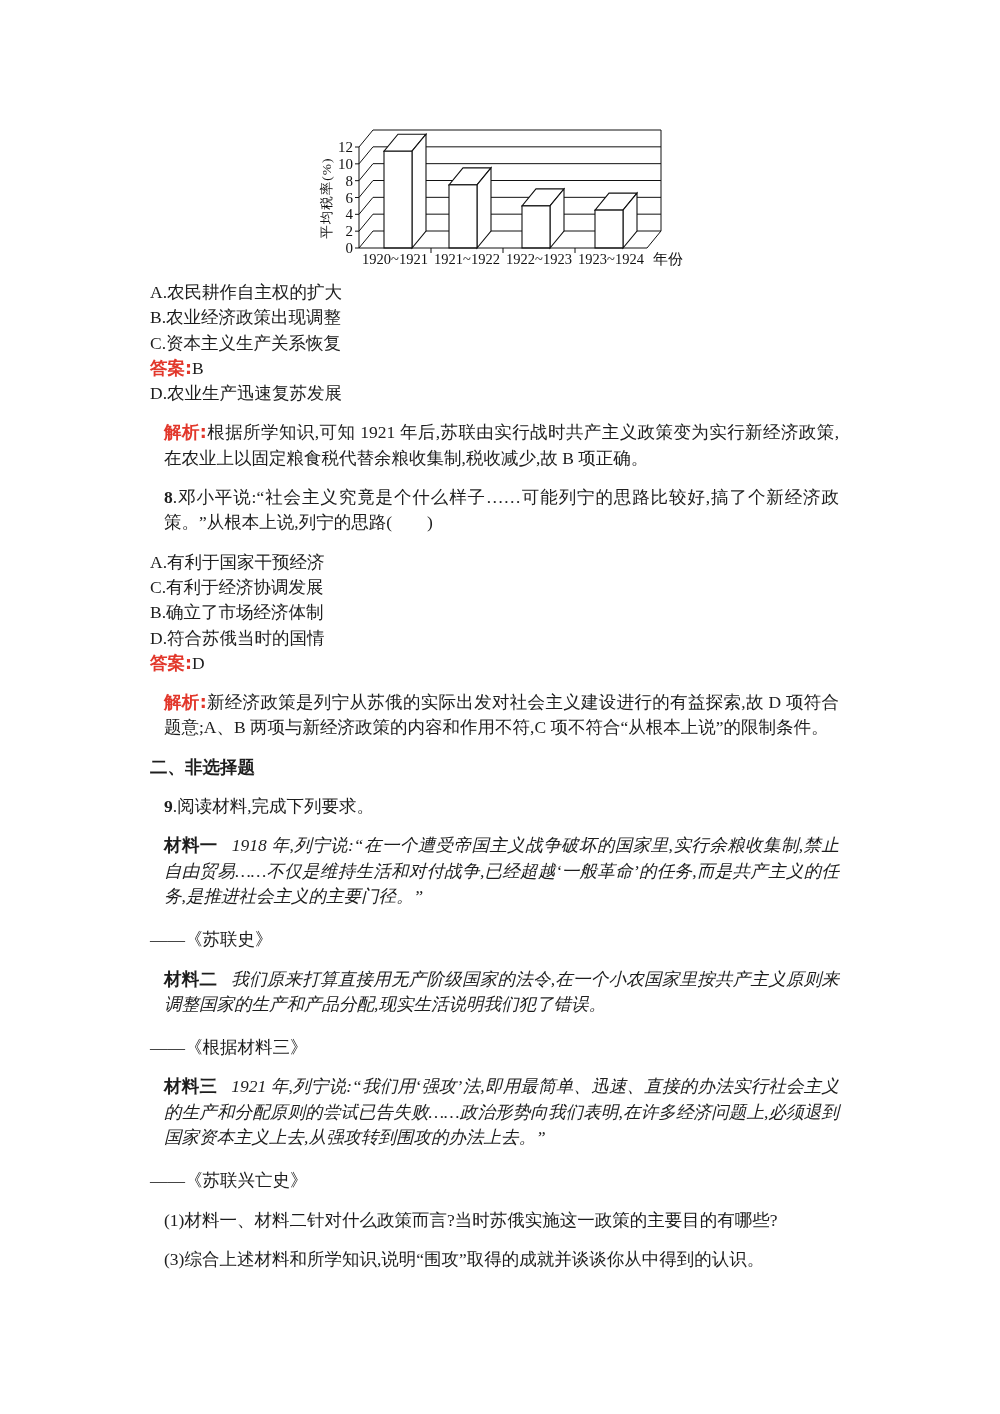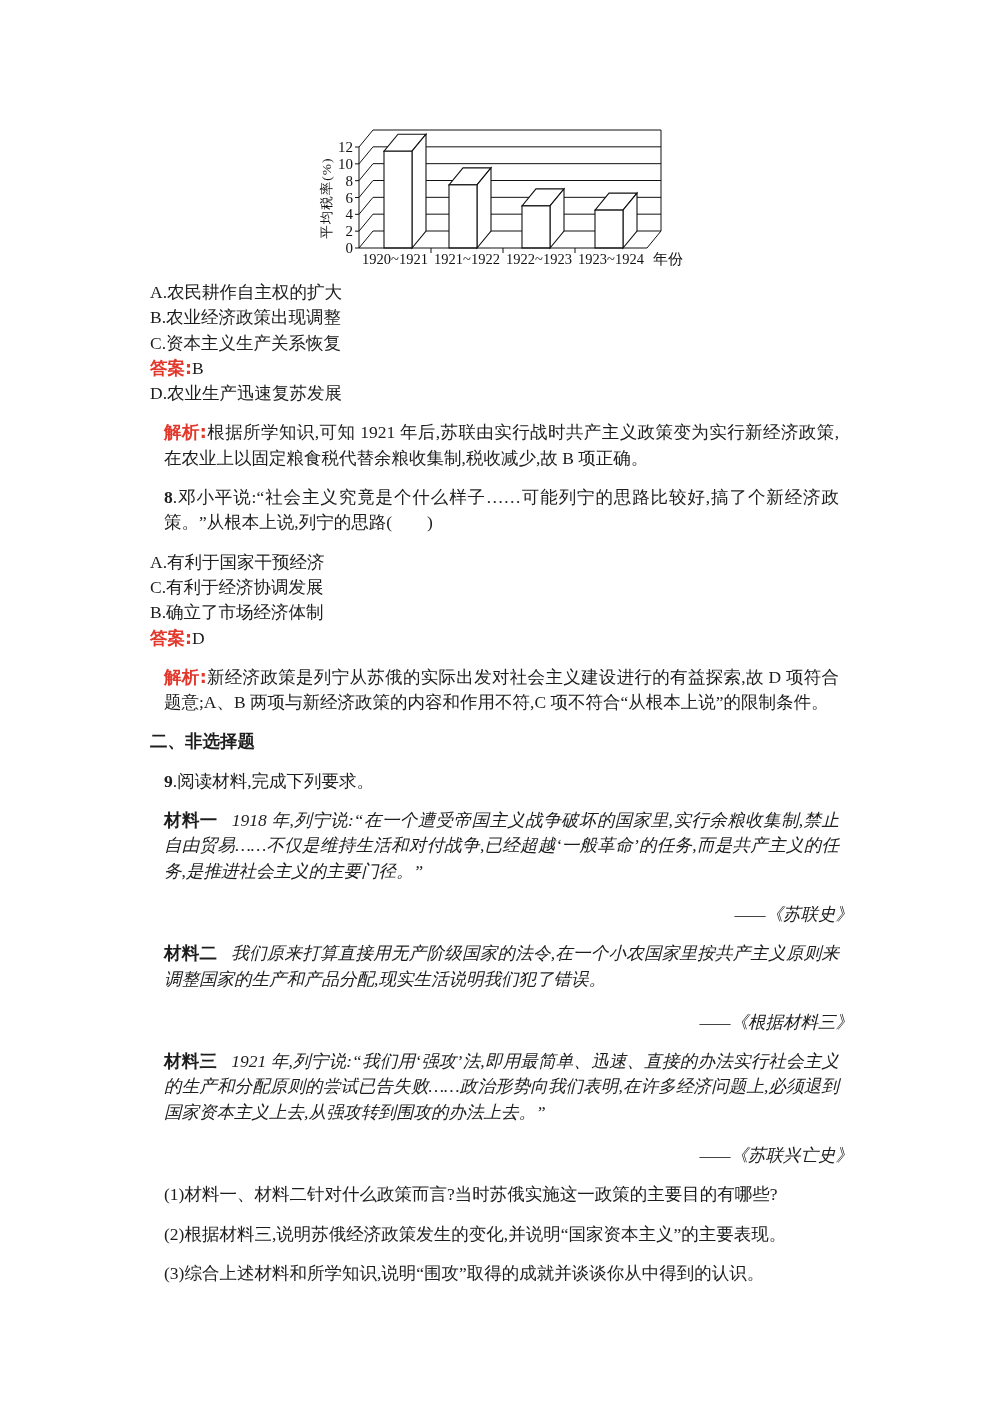--- a/index.html
+++ b/index.html
@@ -16,21 +16,21 @@
     font-size:17.5px;line-height:25.3px;
   }
   .para{text-align:justify;margin:14px;}
   .line{margin:0;}
   .red{color:#e2372b;}
   .hei{font-family:"DejaVu Sans","Liberation Sans",sans-serif;font-weight:700;}
   .qnum{font-weight:700;}
   .section-head{font-family:Liberation Serif, serif;font-weight:700;margin:2px 0 8px;}
   .material{font-style:italic;}
   .material .mlabel{font-style:normal;margin-right:14px;}
-  .source{text-align:right;font-style:italic;margin:18px 0 2px;}
+  .source{margin:18px 0 2px;}
 </style>
 </head>
 <body>
 
 <div class="chart-wrap">
   <svg width="372" height="152" viewBox="0 0 372 152">
       <line stroke="#111" stroke-width="1" fill="none" x1="45" y1="124" x2="59" y2="107"></line>
       <line stroke="#111" stroke-width="1" fill="none" x1="59" y1="107" x2="347" y2="107"></line>
       <line stroke="#111" stroke-width="1" fill="none" x1="41" y1="124" x2="45" y2="124"></line>
       <text x="39" y="129" font-size="15" text-anchor="end">0</text>
@@ -92,32 +92,32 @@
   <div class="line">B.农业经济政策出现调整</div>
   <div class="line">C.资本主义生产关系恢复</div>
   <div class="line"><span class="red hei">答案:</span><span>B</span></div>
   <div class="line">D.农业生产迅速复苏发展</div>
   <p class="para"><span class="red hei">解析:</span><span>根据所学知识,可知 1921 年后,苏联由实行战时共产主义政策变为实行新经济政策,在农业上以固定粮食税代替余粮收集制,税收减少,故 B 项正确。</span></p>
 
   <p class="para"><span class="qnum">8</span><span>.邓小平说:“社会主义究竟是个什么样子……可能列宁的思路比较好,搞了个新经济政策。”从根本上说,列宁的思路(　　)</span></p>
   <div class="line">A.有利于国家干预经济</div>
   <div class="line">C.有利于经济协调发展</div>
   <div class="line">B.确立了市场经济体制</div>
+  <div class="line">D.符合苏俄当时的国情</div>
   <div class="line"><span class="red hei">答案:</span><span>D</span></div>
   <p class="para"><span class="red hei">解析:</span><span>新经济政策是列宁从苏俄的实际出发对社会主义建设进行的有益探索,故 D 项符合题意;A、B 两项与新经济政策的内容和作用不符,C 项不符合“从根本上说”的限制条件。</span></p>
 
   <div class="section-head">二、非选择题</div>
   <p class="para"><span class="qnum">9</span><span>.阅读材料,完成下列要求。</span></p>
 
   <p class="para material"><span class="mlabel hei">材料一</span><span>1918 年,列宁说:“在一个遭受帝国主义战争破坏的国家里,实行余粮收集制,禁止自由贸易……不仅是维持生活和对付战争,已经超越‘一般革命’的任务,而是共产主义的任务,是推进社会主义的主要门径。”</span></p>
   <div class="source">——《苏联史》</div>
 
   <p class="para material"><span class="mlabel hei">材料二</span><span>我们原来打算直接用无产阶级国家的法令,在一个小农国家里按共产主义原则来调整国家的生产和产品分配,现实生活说明我们犯了错误。</span></p>
   <div class="source">——《根据材料三》</div>
 
   <p class="para material"><span class="mlabel hei">材料三</span><span>1921 年,列宁说:“我们用‘强攻’法,即用最简单、迅速、直接的办法实行社会主义的生产和分配原则的尝试已告失败……政治形势向我们表明,在许多经济问题上,必须退到国家资本主义上去,从强攻转到围攻的办法上去。”</span></p>
   <div class="source">——《苏联兴亡史》</div>
 
   <p class="para">(1)材料一、材料二针对什么政策而言?当时苏俄实施这一政策的主要目的有哪些?</p>
-  <p class="para">(2)根据材料三,说明苏俄经济政策发生的变化,并说明“国家资本主义”的主要表现。</p>
   <p class="para">(3)综合上述材料和所学知识,说明“围攻”取得的成就并谈谈你从中得到的认识。</p>
 
 </div>
 
 </body></html>

